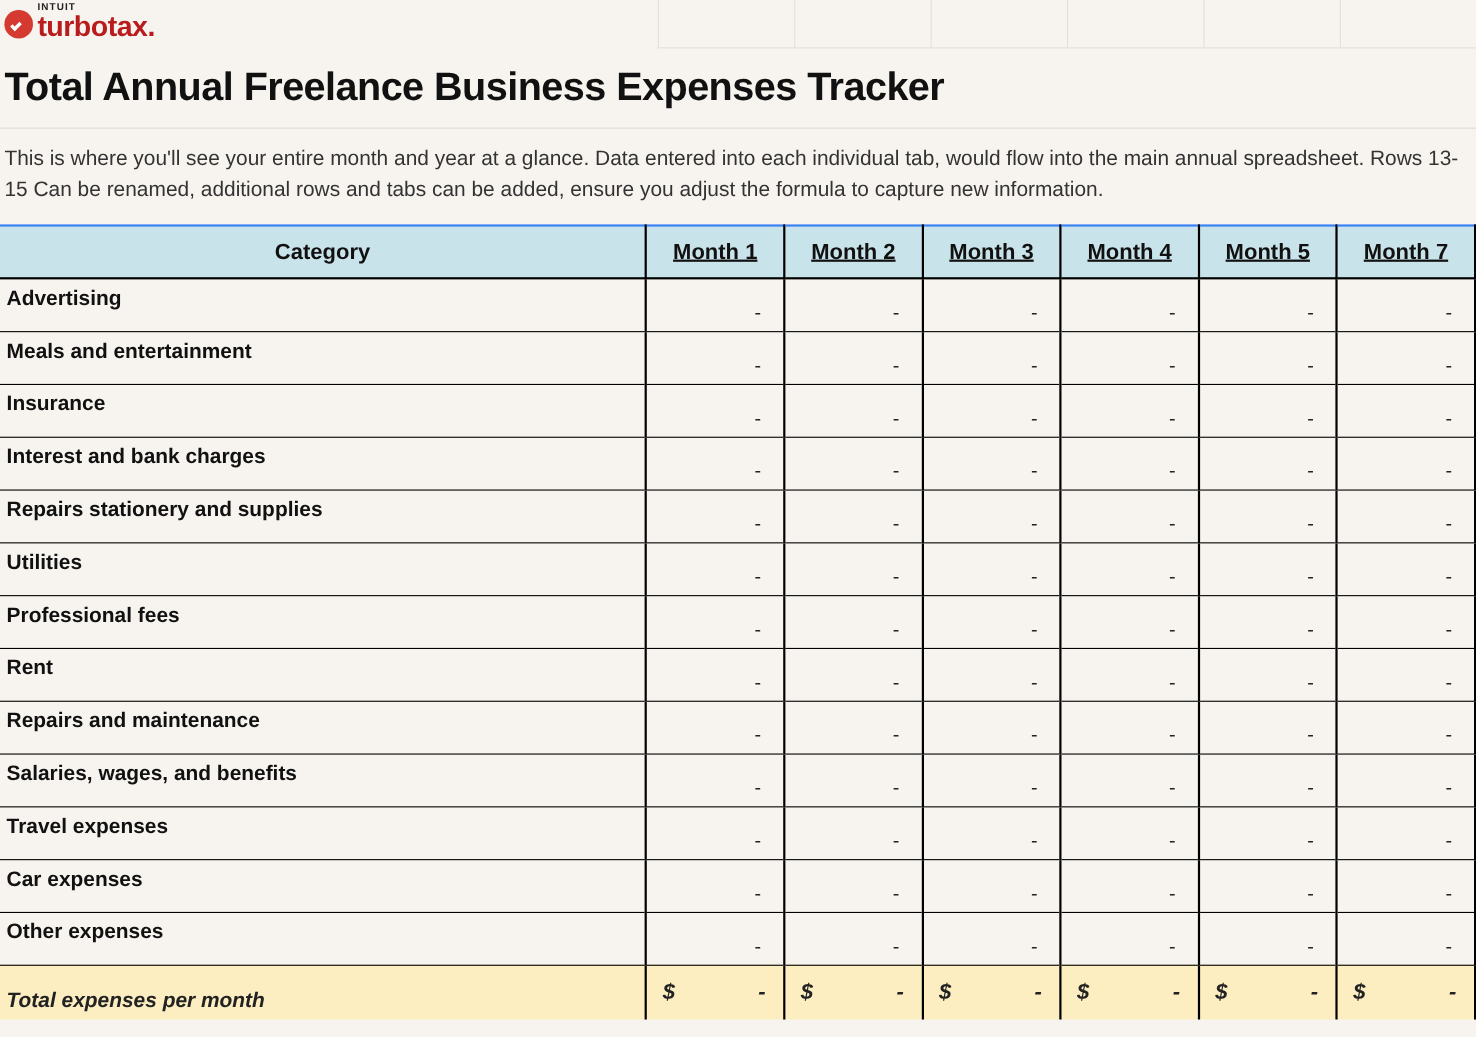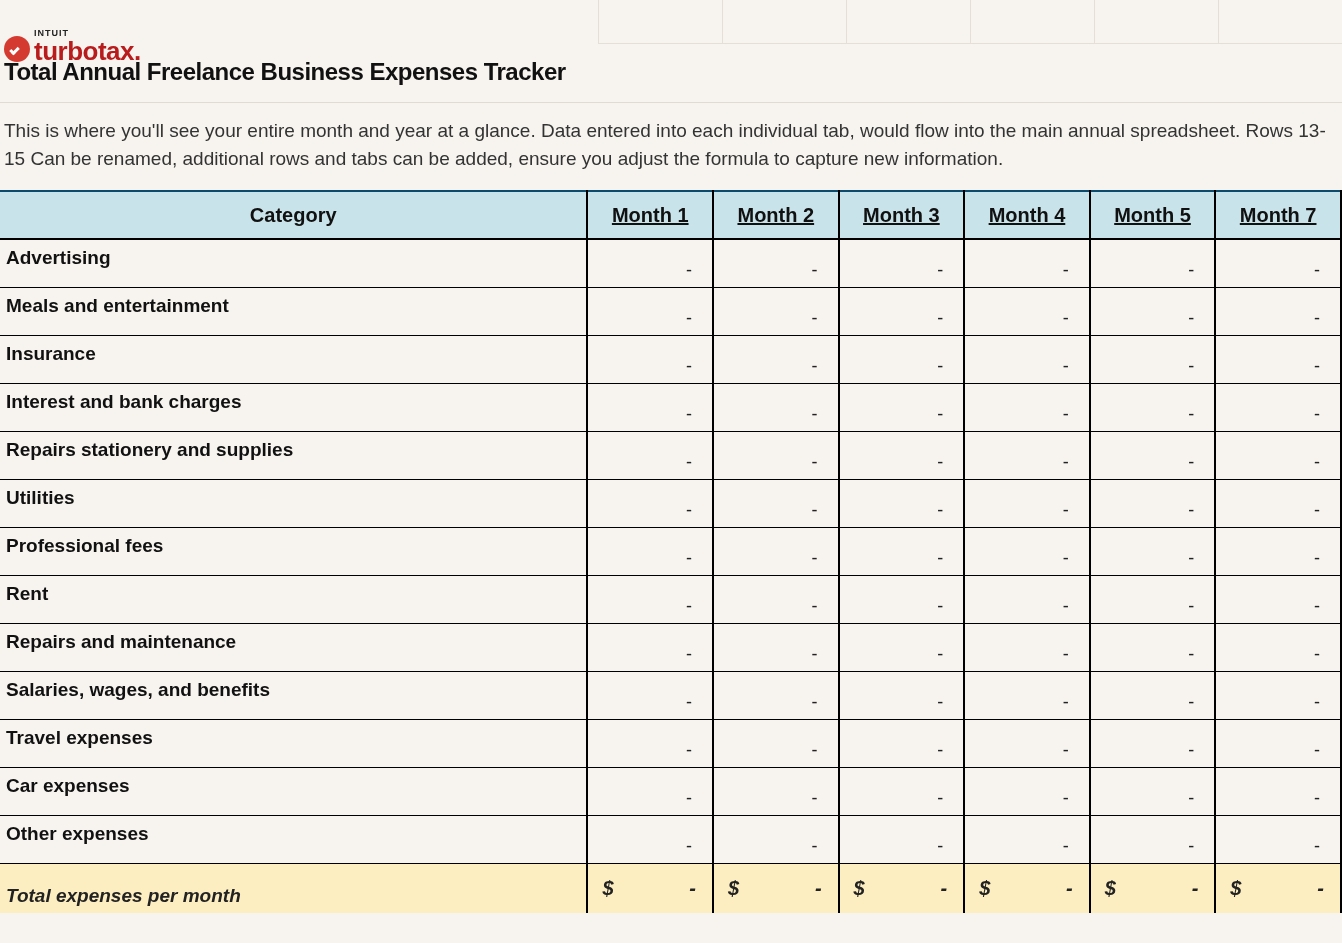--- a/index.html
+++ b/index.html
@@ -44,21 +44,20 @@
     width: 6px;
     height: 3px;
     border-left: 3px solid #fff;
     border-bottom: 3px solid #fff;
     transform: rotate(-45deg);
   }
   .logo-text {
     display: flex;
     flex-direction: column;
     line-height: 1;
-    margin-top: 27px;
   }
   .logo-intuit {
     font-size: 9px;
     letter-spacing: 1px;
     font-weight: 700;
     color: #222;
     text-transform: uppercase;
   }
   .logo-turbotax {
     font-size: 26px;
@@ -73,21 +72,21 @@
     top: 0;
     display: flex;
   }
   .faint-cells div {
     width: 124px;
     height: 44px;
     border-left: 1px solid #e4e0d8;
     border-bottom: 1px solid #e4e0d8;
   }
   .title {
-    font-size: 24px;
+    font-size: 36px;
     font-weight: 800;
     color: #111;
     margin: 10px 0 16px 4px;
     letter-spacing: -0.5px;
   }
   .divider {
     border-top: 1px solid #e0dcd3;
     margin-bottom: 14px;
   }
   .desc {
@@ -104,21 +103,21 @@
   table.sheet th, table.sheet td {
     padding: 0;
   }
   
   .hdr th {
     background: #c9e3ea;
     font-weight: 700;
     font-size: 20px;
     color: #111;
     height: 48px;
-    border-top: 2px solid #0c4a6e;
+    border-top: 2px solid #3b82f6;
     border-bottom: 2px solid #000;
     text-align: center;
   }
   .hdr th.catcol {
     width: 580px;
     border-right: 2px solid #000;
   }
   .hdr th.mcol {
     width: 124px;
     border-right: 2px solid #000;

